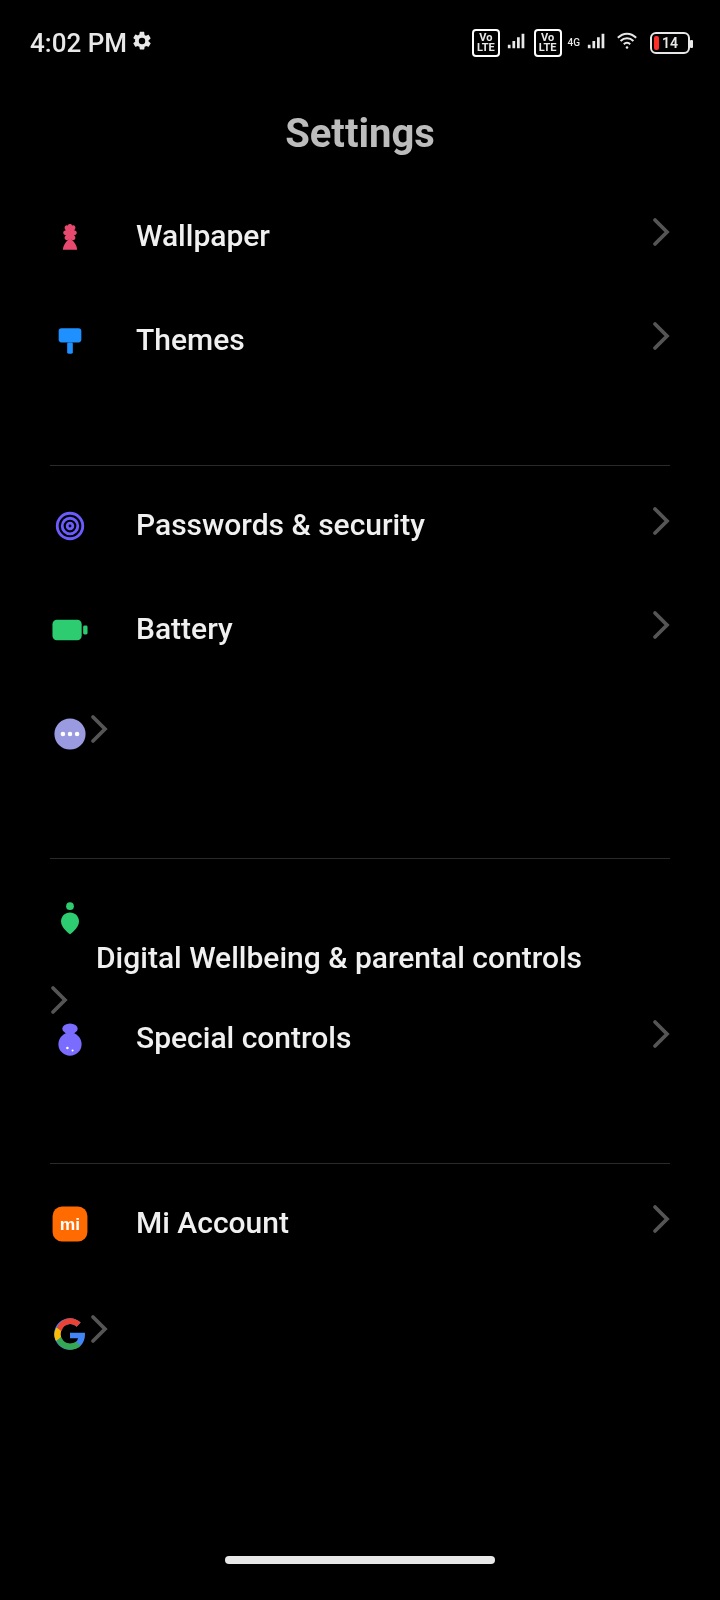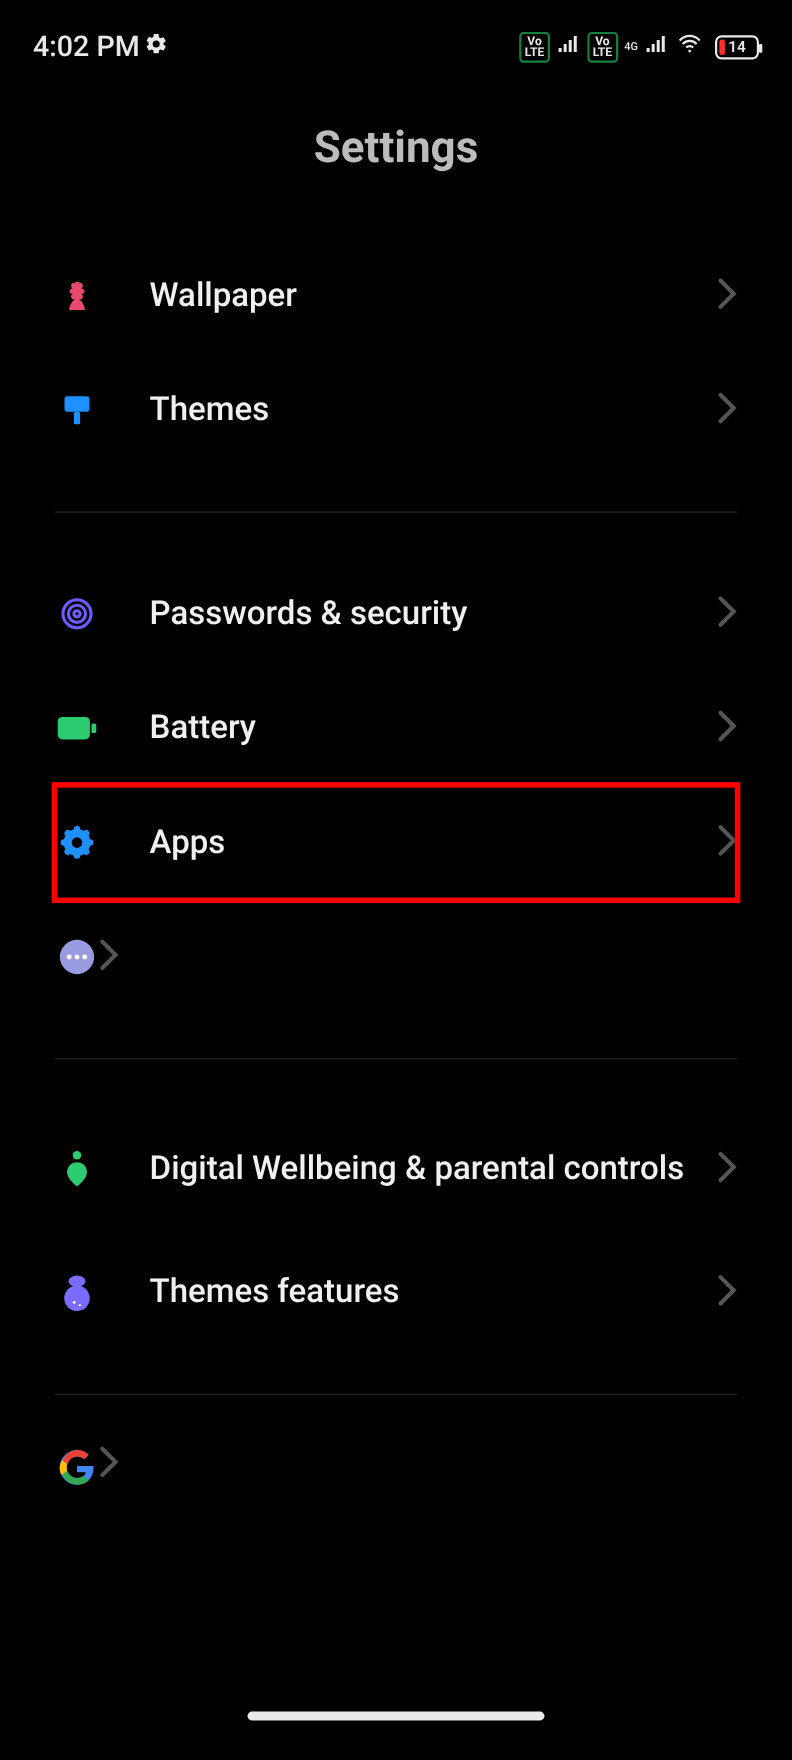--- a/index.html
+++ b/index.html
@@ -18,21 +18,21 @@
       justify-content: space-between;
       align-items: center;
       padding: 16px 30px 0 30px;
       height: 70px;
       font-size: 26px;
       font-weight: 500;
     }
     .status-left { display: flex; align-items: center; gap: 4px; }
     .status-right { display: flex; align-items: center; gap: 6px; }
     .volte-badge {
-      border: 2px solid #15803d;
+      border: 2px solid #ffffff;
       border-radius: 4px;
       font-size: 11px;
       font-weight: 700;
       line-height: 10px;
       padding: 2px 3px;
       display: inline-flex;
       flex-direction: column;
       align-items: center;
     }
     .sig-net { font-size: 10px; line-height: 14px; }
@@ -65,21 +65,21 @@
     }
     
     .list { padding: 0 50px; }
     .sep {
       height: 1px;
       background: #2a2a2a;
       margin: 40px 0;
     }
     .row {
       display: flex;
-      align-items: center;
+      align-items: flex-start;
       min-height: 104px;
       position: relative;
     }
     .row .ic {
       width: 40px; height: 40px;
       display: flex; align-items: center; justify-content: center;
       flex-shrink: 0;
     }
     .row .lbl {
       font-size: 30px;
@@ -87,21 +87,21 @@
       color: #f0f0f0;
       margin-left: 46px;
       flex: 1;
       line-height: 38px;
     }
     .row .chev { flex-shrink: 0; }
     .row.highlighted {
       outline: 5px solid #ff0000;
       outline-offset: -2px;
     }
-    .row.tall { min-height: 120px; }
+    .row.tall { min-height: 120px; flex-direction: column; }
     
     .home-indicator {
       position: absolute;
       bottom: 36px;
       left: 50%;
       transform: translateX(-50%);
       width: 270px; height: 8px;
       background: #e8e8e8;
       border-radius: 4px;
     }
@@ -218,34 +218,20 @@
         </svg>
     </span>
     <span class="lbl">Battery</span>
     <span class="chev">
       <svg width="18" height="30" viewBox="0 0 12 20" fill="none" stroke="#555" stroke-width="2.5" stroke-linecap="round">
           <path d="M2 2l8 8-8 8"></path>
         </svg>
     </span>
   </div>
 
-  <div class="row highlighted">
-    <span class="ic">
-      <svg width="36" height="36" viewBox="0 0 24 24" fill="#1e90ff">
-          <path d="M12 2a2 2 0 0 1 2 2 8 8 0 0 1 2.2.9 2 2 0 0 1 2.8 0 2 2 0 0 1 0 2.8c.4.7.7 1.4.9 2.2a2 2 0 0 1 0 4 8 8 0 0 1-.9 2.2 2 2 0 0 1 0 2.8 2 2 0 0 1-2.8 0 8 8 0 0 1-2.2.9 2 2 0 0 1-4 0 8 8 0 0 1-2.2-.9 2 2 0 0 1-2.8 0 2 2 0 0 1 0-2.8 8 8 0 0 1-.9-2.2 2 2 0 0 1 0-4c.2-.8.5-1.5.9-2.2a2 2 0 0 1 0-2.8 2 2 0 0 1 2.8 0A8 8 0 0 1 10 4a2 2 0 0 1 2-2Z"></path>
-          <circle cx="12" cy="12" r="3.2" fill="#000"></circle>
-        </svg>
-    </span>
-    <span class="lbl">Apps</span>
-    <span class="chev">
-      <svg width="18" height="30" viewBox="0 0 12 20" fill="none" stroke="#555" stroke-width="2.5" stroke-linecap="round">
-          <path d="M2 2l8 8-8 8"></path>
-        </svg>
-    </span>
-  </div>
 
   <div class="row">
     <span class="ic">
       <svg width="34" height="34" viewBox="0 0 24 24">
           <circle cx="12" cy="12" r="11" fill="#9a9ae0"></circle>
           <circle cx="7" cy="12" r="1.6" fill="#fff"></circle>
           <circle cx="12" cy="12" r="1.6" fill="#fff"></circle>
           <circle cx="17" cy="12" r="1.6" fill="#fff"></circle>
         </svg>
     </span>
@@ -275,30 +261,44 @@
 
   <div class="row">
     <span class="ic">
       <svg width="32" height="36" viewBox="0 0 24 28" fill="#7a6cff">
           <ellipse cx="12" cy="6" rx="6" ry="4"></ellipse>
           <circle cx="12" cy="18" r="9"></circle>
           <circle cx="10" cy="21" r="1" fill="#fff"></circle>
           <circle cx="14" cy="23" r="0.8" fill="#fff"></circle>
         </svg>
     </span>
-    <span class="lbl">Themes features</span>
+    <span class="lbl">Special controls</span>
     <span class="chev">
       <svg width="18" height="30" viewBox="0 0 12 20" fill="none" stroke="#555" stroke-width="2.5" stroke-linecap="round">
           <path d="M2 2l8 8-8 8"></path>
         </svg>
     </span>
   </div>
 
   <div class="sep"></div>
 
+  <div class="row">
+    <span class="ic">
+      <svg width="38" height="38" viewBox="0 0 24 24">
+          <rect x="1" y="1" width="22" height="22" rx="6" fill="#ff6b00"></rect>
+          <text x="12" y="16" text-anchor="middle" font-size="11" font-weight="700" fill="#fff" font-family="sans-serif">mi</text>
+        </svg>
+    </span>
+    <span class="lbl">Mi Account</span>
+    <span class="chev">
+      <svg width="18" height="30" viewBox="0 0 12 20" fill="none" stroke="#555" stroke-width="2.5" stroke-linecap="round">
+          <path d="M2 2l8 8-8 8"></path>
+        </svg>
+    </span>
+  </div>
 
   <div class="row cut-row">
     <span class="ic">
       <svg width="36" height="36" viewBox="0 0 24 24">
           <path d="M21.35 11.1H12v3.8h5.35c-.5 2.4-2.6 3.7-5.35 3.7A6.6 6.6 0 1 1 12 5.4c1.7 0 3.2.6 4.4 1.7l2.7-2.7A10.5 10.5 0 0 0 12 1.5 10.5 10.5 0 1 0 12 22.5c6 0 10-4.2 10-10.1 0-.5 0-.9-.1-1.3Z" fill="#4285F4"></path>
           <path d="M3.2 7.8l3.1 2.3A6.6 6.6 0 0 1 12 5.4c1.7 0 3.2.6 4.4 1.7l2.7-2.7A10.5 10.5 0 0 0 12 1.5 10.5 10.5 0 0 0 3.2 7.8Z" fill="#EA4335"></path>
           <path d="M12 22.5c2.8 0 5.3-1 7.1-2.7l-3.3-2.6c-1 .7-2.3 1.1-3.8 1.1-2.7 0-5-1.8-5.8-4.3l-3.2 2.5A10.5 10.5 0 0 0 12 22.5Z" fill="#34A853"></path>
           <path d="M2.9 16.5l3.2-2.5c-.2-.6-.3-1.3-.3-2s.1-1.4.3-2L3 7.7A10.5 10.5 0 0 0 1.5 12c0 1.6.4 3.2 1.1 4.5Z" fill="#FBBC05"></path>
         </svg>
     </span>

